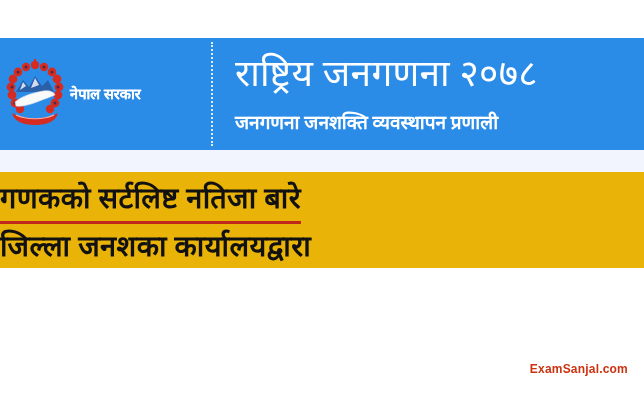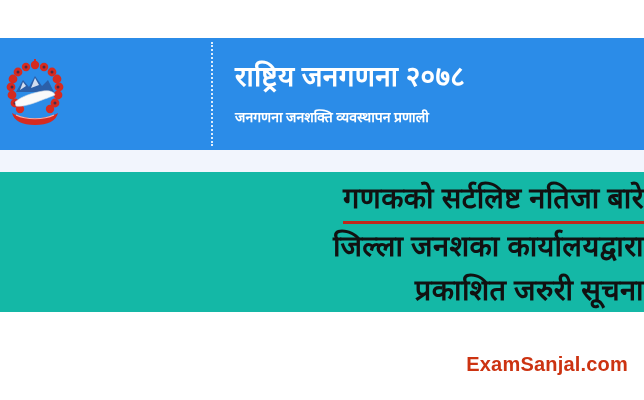--- a/index.html
+++ b/index.html
@@ -70,45 +70,45 @@
     border-left: 2px dotted rgba(255,255,255,0.85);
   }
 
   .banner-right {
     flex: 1;
     padding-left: 24px;
     color: #ffffff;
     font-family: "Liberation Serif", serif;
   }
   .banner-title {
-    font-size: 28px;
-    font-weight: bold;
+    font-size: 37px;
+    font-weight: normal;
     line-height: 1.15;
     letter-spacing: 0.3px;
     white-space: nowrap;
   }
   .banner-subtitle {
-    font-size: 14px;
+    font-size: 19px;
     font-weight: bold;
     line-height: 1.25;
     margin-top: 16px;
     white-space: nowrap;
   }
 
   
   .pale-band {
     height: 22px;
     background: #f2f5fd;
   }
 
   
   .content {
-    background: #14b8a6;
+    background: #eab308;
     padding-top: 4px;
-    text-align: right;
+    text-align: left;
   }
 
   .notice-line {
     color: #111111;
     font-family: "Liberation Serif", serif;
     font-weight: bold;
     font-size: 29px;
     line-height: 1.52;
     letter-spacing: 0.4px;
     display: block;
@@ -129,21 +129,21 @@
   }
 
   
   .watermark {
     position: absolute;
     right: 16px;
     bottom: 24px;
     color: #cc3311;
     font-family: "Liberation Sans", sans-serif;
     font-weight: bold;
-    font-size: 20px;
+    font-size: 12px;
     letter-spacing: 0.2px;
   }
 </style>
 </head>
 <body>
 
 <div class="top-strip"></div>
 
 <div class="banner">
 
@@ -189,35 +189,35 @@
         <path d="M29 20 L33 27 L25 30 Z" fill="#eef3fb" opacity="0.85"></path>
 
         <path d="M9 44 C16 38, 26 35, 37 33 C44 32, 48 34, 49 37 C45 39, 38 41, 31 44 C23 47, 15 49, 10 48 Z" fill="#fafafa" stroke="#cfd6e2" stroke-width="0.6"></path>
 
         <path d="M6 55 C18 62, 40 62, 52 55 C50 63, 42 67, 29 67 C16 67, 8 63, 6 55 Z" fill="#d62b20"></path>
         <path d="M10 57 C20 62, 38 62, 48 57" stroke="#f3b0aa" stroke-width="1.1" fill="none"></path>
       </svg>
     </div>
 
     <div class="gov-lines">
+      <div>नेपाल सरकार</div>
     </div>
   </div>
 
   <div class="divider"></div>
 
   <div class="banner-right">
     <div class="banner-title">राष्ट्रिय जनगणना २०७८</div>
     <div class="banner-subtitle">जनगणना जनशक्ति व्यवस्थापन प्रणाली</div>
   </div>
 </div>
 
 <div class="pale-band"></div>
 
 <div class="content">
   <span class="underline-wrap">
     <span class="notice-line">गणकको सर्टलिष्ट नतिजा बारे</span>
     <span class="red-rule"></span>
   </span>
   <span class="notice-line">जिल्ला जनशका कार्यालयद्वारा</span>
-  <span class="notice-line">प्रकाशित जरुरी सूचना</span>
 </div>
 
 <div class="watermark">ExamSanjal.com</div>
 
 </body></html>

